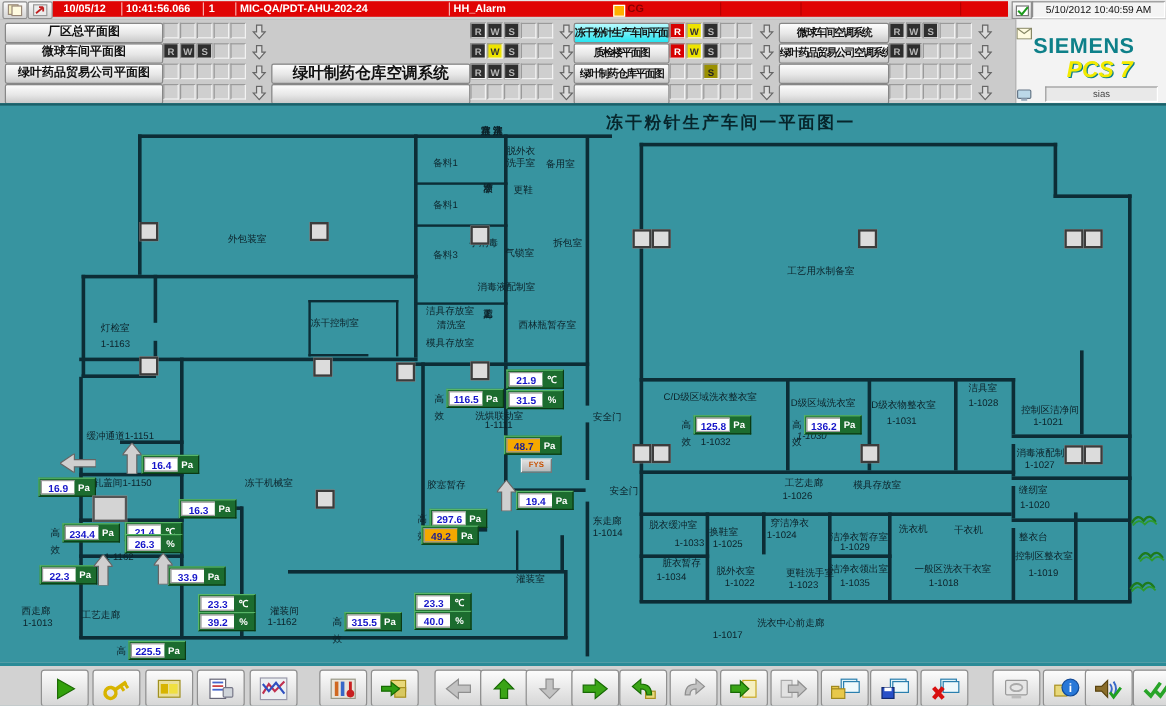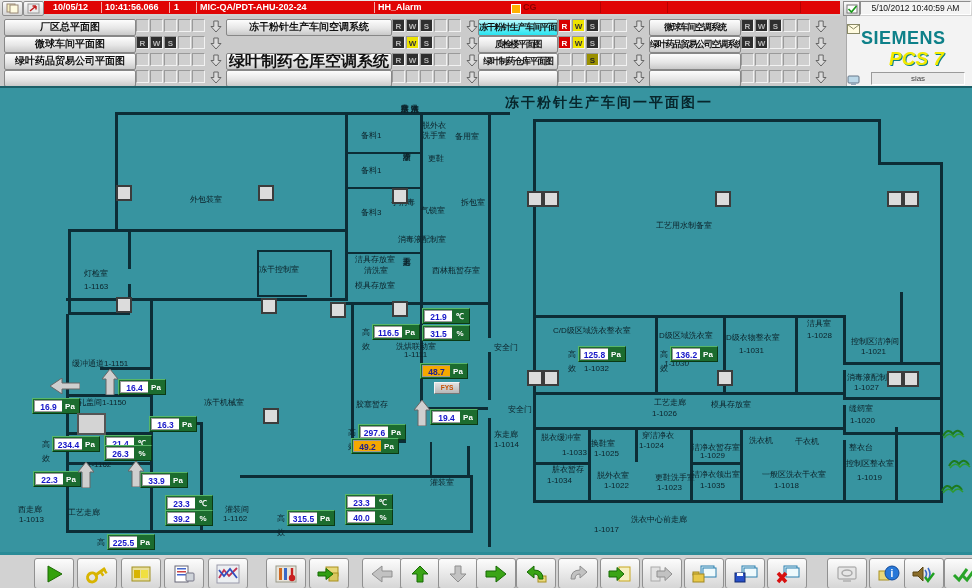--- a/index.html
+++ b/index.html
@@ -175,21 +175,20 @@
         <div class="cell"></div>
         <div class="cell"></div>
         <div class="cell"></div>
         <div class="cell"></div>
       </div>
       <div class="bell" style="left: 209px; top: 54px;">
         <svg width="12" height="13" viewBox="0 0 12 13">
           <path d="M6,12 L1,6.5 H3.8 V1 H8.2 V6.5 H11 Z" fill="#dcdcdc" stroke="#666"></path>
         </svg>
       </div>
-      <div class="nav-btn" style="left: 226px; top: 3px; width: 164px; font-size: 10px; letter-spacing: 0px;">冻干粉针生产车间空调系统</div>
       <div class="cellstrip" style="left: 392px; top: 3px;">
         <div class="cell dark">R</div>
         <div class="cell dark">W</div>
         <div class="cell dark">S</div>
         <div class="cell"></div>
         <div class="cell"></div>
       </div>
       <div class="bell" style="left: 465px; top: 3px;">
         <svg width="12" height="13" viewBox="0 0 12 13">
           <path d="M6,12 L1,6.5 H3.8 V1 H8.2 V6.5 H11 Z" fill="#dcdcdc" stroke="#666"></path>
@@ -200,21 +199,21 @@
         <div class="cell yellow">W</div>
         <div class="cell dark">S</div>
         <div class="cell"></div>
         <div class="cell"></div>
       </div>
       <div class="bell" style="left: 465px; top: 20px;">
         <svg width="12" height="13" viewBox="0 0 12 13">
           <path d="M6,12 L1,6.5 H3.8 V1 H8.2 V6.5 H11 Z" fill="#dcdcdc" stroke="#666"></path>
         </svg>
       </div>
-      <div class="nav-btn" style="left: 226px; top: 37px; width: 164px; font-size: 16px; letter-spacing: 0px;">绿叶制药仓库空调系统</div>
+      <div class="nav-btn" style="left: 226px; top: 37px; width: 164px; font-size: 13px; letter-spacing: 0px;">绿叶制药仓库空调系统</div>
       <div class="cellstrip" style="left: 392px; top: 37px;">
         <div class="cell dark">R</div>
         <div class="cell dark">W</div>
         <div class="cell dark">S</div>
         <div class="cell"></div>
         <div class="cell"></div>
       </div>
       <div class="bell" style="left: 465px; top: 37px;">
         <svg width="12" height="13" viewBox="0 0 12 13">
           <path d="M6,12 L1,6.5 H3.8 V1 H8.2 V6.5 H11 Z" fill="#dcdcdc" stroke="#666"></path>

